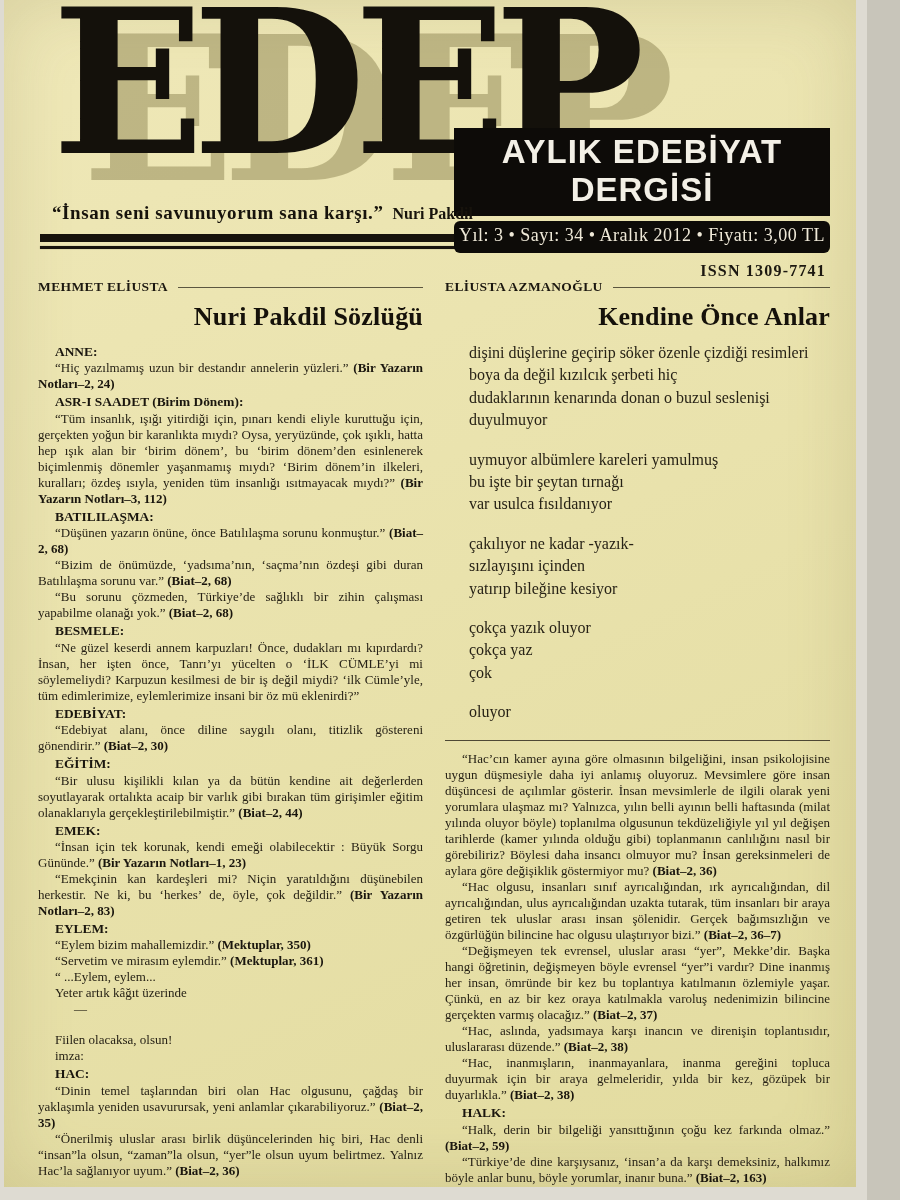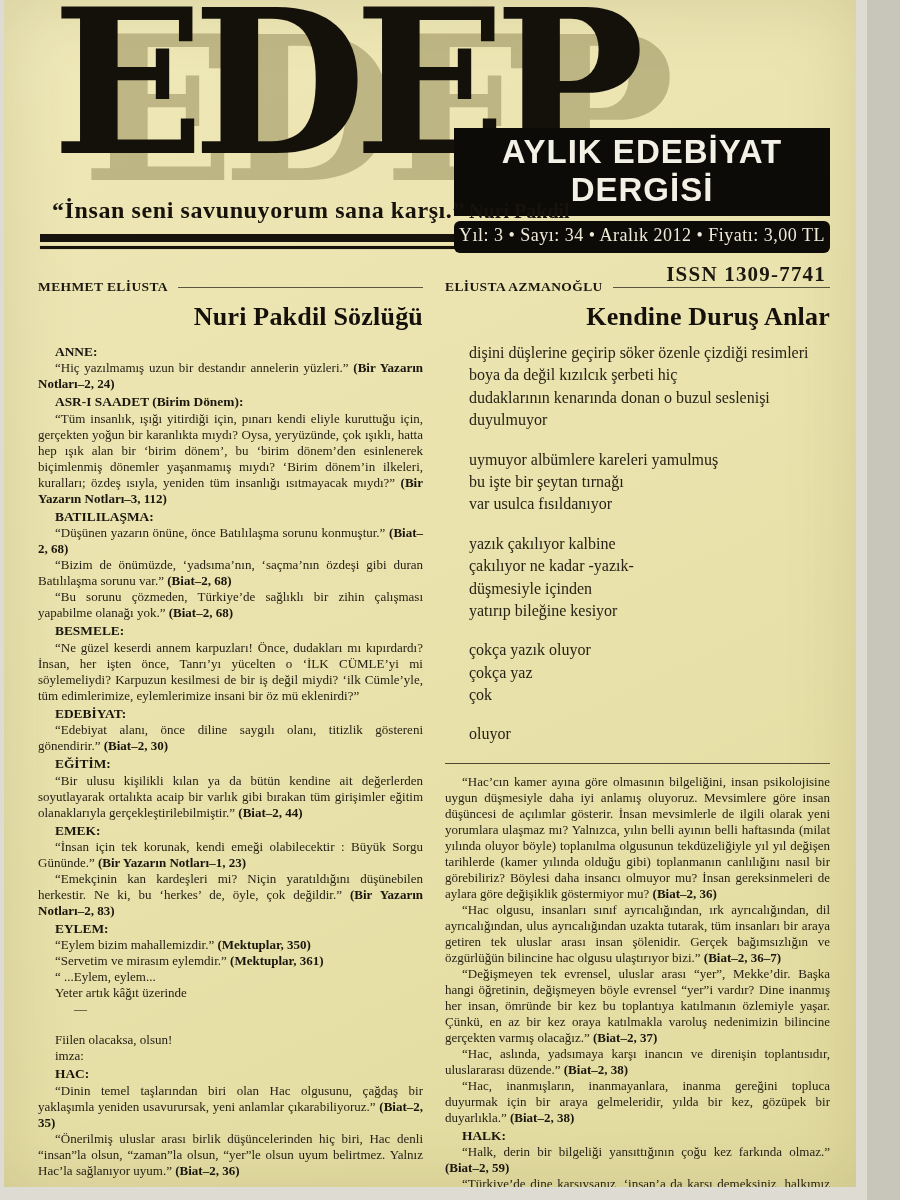--- a/index.html
+++ b/index.html
@@ -16,25 +16,25 @@
   .masthead{position:absolute;left:14px;top:-34px;margin:0;
             font-family:"DejaVu Serif","Liberation Serif",serif;font-weight:bold;
             font-size:200px;line-height:1.05;letter-spacing:-12px;color:#14110b;
             text-shadow:30px 27px 0 rgba(124,115,64,.42);}
   .info{position:absolute;right:0;top:116px;width:376px;}
   .badge{background:#0d0b08;color:#f3f0e6;font-family:"Liberation Sans",sans-serif;
          font-weight:bold;font-size:33px;letter-spacing:1px;text-align:center;
          padding:5px 2px 7px;}
   .issue-bar{background:#0d0b08;color:#efe9d8;font-size:18px;text-align:center;
              padding:4px 2px 7px;margin-top:5px;letter-spacing:.5px;border-radius:6px;}
-  .issn{text-align:right;font-size:21px;font-weight:bold;margin-top:9px;
+  .issn{text-align:right;font-size:16px;font-weight:bold;margin-top:9px;
         padding-right:4px;letter-spacing:1.2px;color:#1c1810;}
   .motto{position:absolute;left:14px;bottom:0;white-space:nowrap;}
-  .motto .mq{font-size:24px;font-weight:bold;letter-spacing:.6px;color:#17130c;}
-  .motto .ma{font-size:20px;font-weight:bold;color:#17130c;}
+  .motto .mq{font-size:19px;font-weight:bold;letter-spacing:.6px;color:#17130c;}
+  .motto .ma{font-size:16px;font-weight:bold;margin-left:5px;color:#17130c;}
 
   
   .rules{margin:10px 2px 0 2px;}
   .rule-thick{height:8px;background:#17130c;}
   .rule-thin{height:3px;background:#17130c;margin-top:4px;
              box-shadow:0 0 1px rgba(23,19,12,.6);}
 
   
   .columns{display:flex;gap:22px;margin-top:30px;}
   .col{flex:1;min-width:0;}
@@ -125,37 +125,36 @@
               <p class="para"><span>“Dinin temel taşlarından biri olan Hac olgusunu, çağdaş bir yaklaşımla yeniden usavurursak, yeni anlamlar çıkarabiliyoruz.” </span><b>(Biat–2, 35)</b></p>
               <p class="para"><span>“Önerilmiş uluslar arası birlik düşüncelerinden hiç biri, Hac denli “insan”la olsun, “zaman”la olsun, “yer”le olsun uyum belirtmez. Yalnız Hac’la sağlanıyor uyum.” </span><b>(Biat–2, 36)</b></p>
             </div>
         </section>
 
         <section class="col">
           <div class="byline">
             <span>ELİUSTA AZMANOĞLU</span>
             <span class="brule"></span>
           </div>
-          <h2 class="article-title">Kendine Duruş Anlar</h2>
+          <h2 class="article-title">Kendine Önce Anlar</h2>
           <div class="poem" id="poem">
               <div class="stanza">
                 <p>dişini düşlerine geçirip söker özenle çizdiği resimleri</p>
                 <p>boya da değil kızılcık şerbeti hiç</p>
                 <p>dudaklarının kenarında donan o buzul seslenişi</p>
                 <p>duyulmuyor</p>
               </div>
               <div class="stanza">
                 <p>uymuyor albümlere kareleri yamulmuş</p>
                 <p>bu işte bir şeytan tırnağı</p>
                 <p>var usulca fısıldanıyor</p>
               </div>
               <div class="stanza">
-                <p>yazık çakılıyor kalbine</p>
                 <p>çakılıyor ne kadar -yazık-</p>
-                <p>düşmesiyle içinden</p>
+                <p>sızlayışını içinden</p>
                 <p>yatırıp bileğine kesiyor</p>
               </div>
               <div class="stanza">
                 <p>çokça yazık oluyor</p>
                 <p>çokça yaz</p>
                 <p>çok</p>
               </div>
               <div class="stanza">
                 <p>oluyor</p>
               </div>

